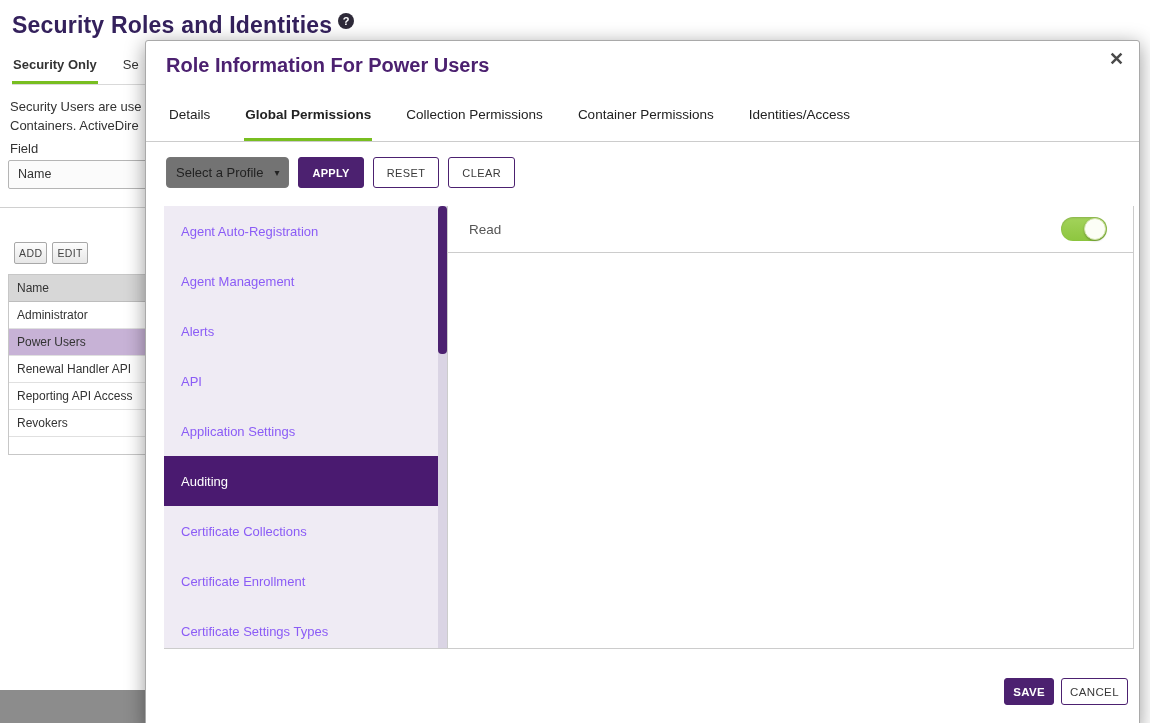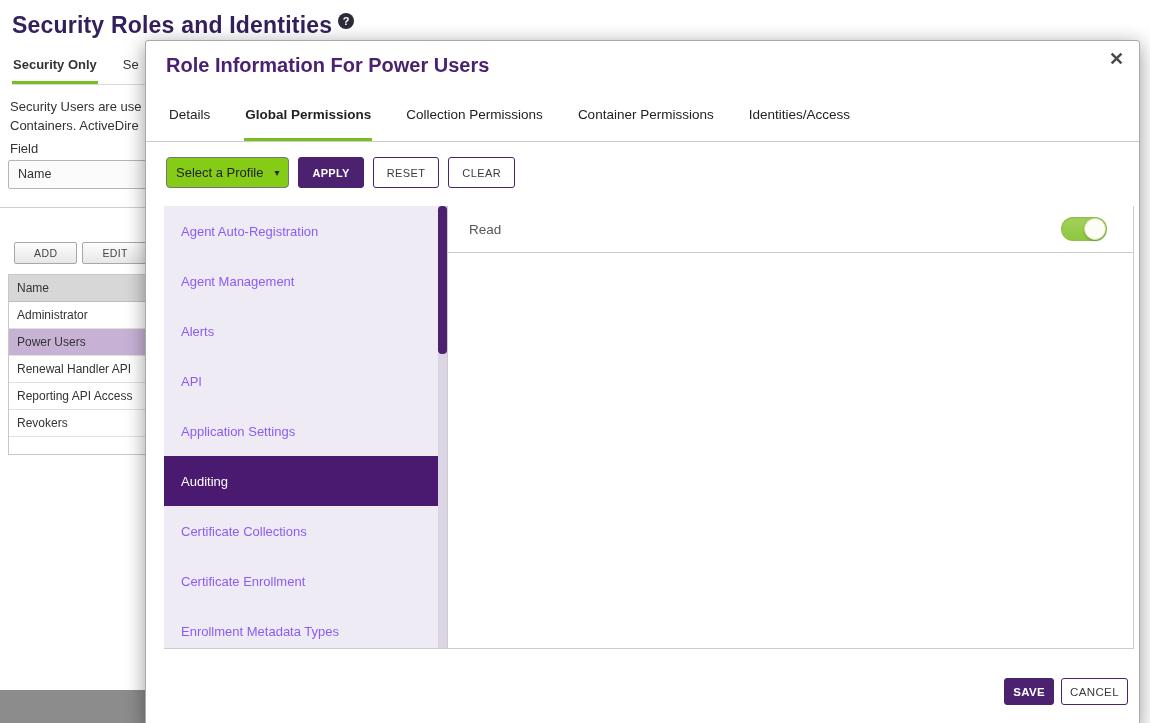--- a/index.html
+++ b/index.html
@@ -27,21 +27,21 @@
   .ptab{font-size:13px;color:#333;padding:2px 1px 9px;white-space:nowrap;cursor:pointer;}
   .ptab.active{font-weight:700;border-bottom:3px solid var(--accent-green);}
 
   .page-desc{position:absolute;left:10px;top:97px;font-size:13px;color:#333;line-height:19px;white-space:nowrap;width:140px;}
   .field-label{position:absolute;left:10px;top:141px;font-size:13px;color:#333;}
   .name-filter{position:absolute;left:8px;top:160px;width:152px;height:29px;border:1px solid #b5b5b5;
     background:#fbfbfb;border-radius:2px;font-size:12.5px;line-height:27px;padding-left:9px;color:#333;cursor:text;}
   .page-divider{position:absolute;left:0;top:207px;width:160px;border-top:1px solid #d0d0d0;}
 
   .btn-row{position:absolute;left:14px;top:242px;display:flex;gap:5px;}
-  .gbtn{height:22px;padding:0 19px;font-size:10.5px;color:#444;letter-spacing:.4px;
+  .gbtn{height:22px;padding:0 4px;font-size:10.5px;color:#444;letter-spacing:.4px;
     background:linear-gradient(#fdfdfd,#e7e7e7);border:1px solid #a8a8a8;border-radius:2px;font-family:inherit;cursor:pointer;}
 
   .roles-table{position:absolute;left:8px;top:274px;width:152px;border:1px solid #c7c7c7;background:#fff;font-size:12px;}
   .thead{height:27px;line-height:27px;padding-left:8px;background:#D7D7D7;border-bottom:1px solid #bdbdbd;color:#333;cursor:pointer;}
   .trow{height:27px;line-height:27px;padding-left:8px;border-bottom:1px solid #e0e0e0;background:#fff;cursor:pointer;
     white-space:nowrap;overflow:hidden;}
   .trow.selected{background:var(--selected-row);}
   .trow.empty{height:17px;border-bottom:none;cursor:default;}
 
   .page-footer-bar{position:absolute;left:0;top:690px;width:1140px;height:33px;background:#8C8C8C;}
@@ -51,21 +51,21 @@
     border:1px solid #a9a9a9;border-radius:3px;box-shadow:0 4px 20px rgba(0,0,0,.40);}
   .modal-title{position:absolute;left:20px;top:13px;margin:0;font-size:20px;font-weight:600;color:var(--brand-purple);}
   .close{position:absolute;right:15px;top:9px;font-size:18px;font-weight:700;color:#4a4a4a;cursor:pointer;line-height:1;}
 
   .mtabs{position:absolute;left:0;top:58px;width:100%;padding-left:22px;display:flex;gap:33px;border-bottom:1px solid #ccc;}
   .mtab{font-size:13.5px;color:#222;padding:8px 1px 13px;white-space:nowrap;cursor:pointer;}
   .mtab.active{font-weight:700;border-bottom:3px solid var(--accent-green);padding-bottom:16px;}
 
   .toolbar{position:absolute;left:20px;top:116px;display:flex;gap:9px;align-items:center;}
   .select{height:31px;display:flex;align-items:center;gap:11px;padding:8px 9px;border:1px solid #767676;
-    border-radius:4px;font-size:13px;color:#222;background:#84cc16;cursor:pointer;}
+    border-radius:4px;font-size:13px;color:#222;background:#737373;cursor:pointer;}
   .chev{font-size:10px;color:#222;}
   .btn{height:31px;padding:0 13px;font-size:11px;font-weight:700;letter-spacing:.3px;border-radius:3px;
     cursor:pointer;font-family:inherit;}
   .btn.primary{background:var(--brand-purple);color:#fff;border:1px solid var(--brand-purple);}
   .btn.outline{background:#fff;color:#3a3a3a;border:1px solid var(--brand-purple);font-weight:400;letter-spacing:.4px;}
 
   .content{position:absolute;left:18px;top:165px;width:970px;height:443px;display:flex;
     border-bottom:1px solid #ccc;border-right:1px solid #ccc;overflow:hidden;}
   .cat-panel{width:283px;background:var(--panel-lavender);position:relative;overflow:hidden;flex:none;}
   .cat-item{height:50px;display:flex;align-items:center;padding-left:17px;font-size:13px;color:#8b5cf6;cursor:pointer;}
@@ -151,21 +151,21 @@
   <div class="content">
     <div class="cat-panel">
       <div class="cat-item">Agent Auto-Registration</div>
       <div class="cat-item">Agent Management</div>
       <div class="cat-item">Alerts</div>
       <div class="cat-item">API</div>
       <div class="cat-item">Application Settings</div>
       <div class="cat-item selected">Auditing</div>
       <div class="cat-item">Certificate Collections</div>
       <div class="cat-item">Certificate Enrollment</div>
-      <div class="cat-item">Enrollment Metadata Types</div>
+      <div class="cat-item">Certificate Settings Types</div>
       <div class="scrolltrack">
         <div class="scrollthumb"></div>
       </div>
     </div>
 
     <div class="perm-panel">
       <div class="perm-row">
         <span class="perm-label">Read</span>
         <div class="toggle on">
           <div class="knob"></div>

